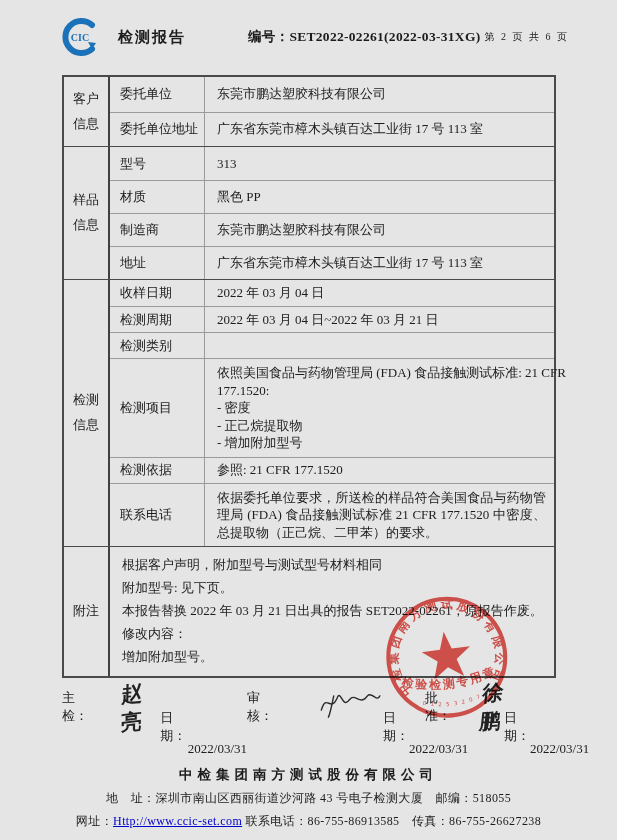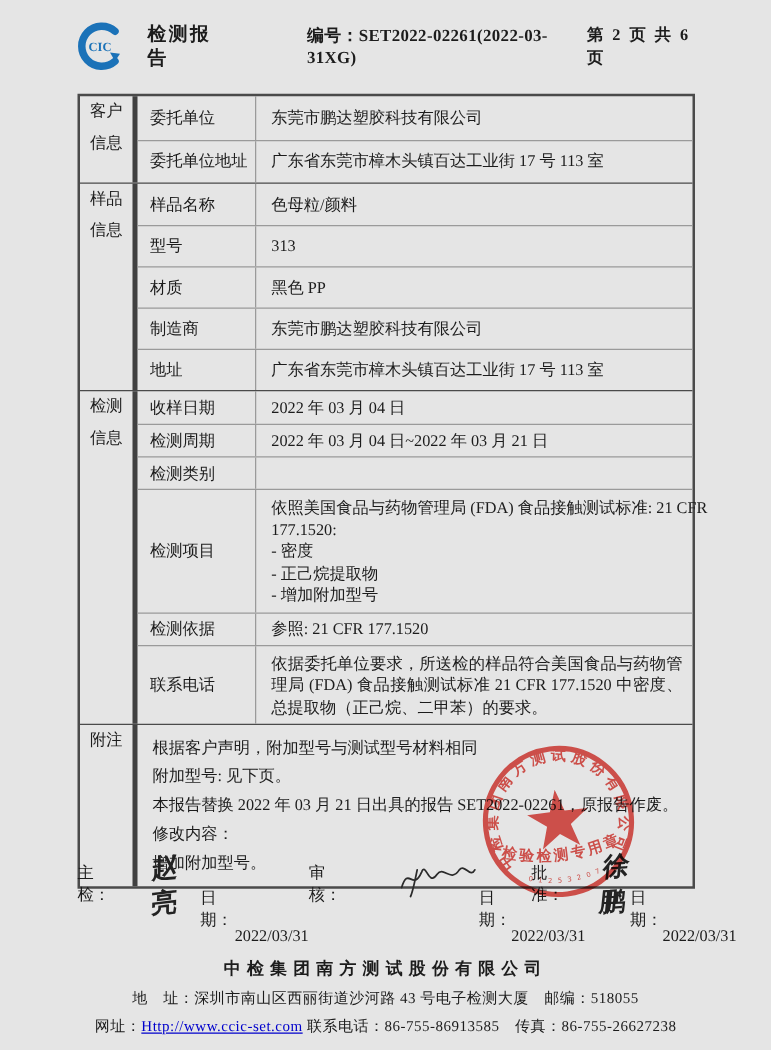--- a/index.html
+++ b/index.html
@@ -12,29 +12,29 @@
     overflow:hidden;
   }
   .page { position:absolute; inset:0; background:#e5e5e5; }
 
   
   .hdr { position:absolute; top:14px; left:58px; right:48px; height:46px;
          display:flex; align-items:center; }
   .logo { width:44px; height:44px; flex:0 0 44px; }
   .hdr-title { font-size:15px; font-weight:bold; margin-left:16px; letter-spacing:2px; }
   .hdr-no { font-size:13.5px; font-weight:bold; margin-left:62px; letter-spacing:.3px; }
-  .hdr-page { font-size:13px; font-weight:bold; margin-left:auto; letter-spacing:2px; }
+  .hdr-page { font-size:10px; font-weight:normal; margin-left:auto; letter-spacing:2px; }
 
   
   .rtable { position:absolute; top:75px; left:62px; width:494px;
             border:2px solid #4a4a4a; font-size:13px; }
   .tgroup { display:flex; }
   .tgroup + .tgroup { border-top:1.5px solid #4a4a4a; }
-  .gcell { flex:0 0 46px; border-right:4px solid #404040;
-           display:flex; align-items:flex-start; justify-content:center; }
+  .gcell { flex:0 0 46px; border-right:2px solid #404040;
+           display:flex; align-items:center; justify-content:center; }
   .gcell span { display:block; width:2em; text-align:center; word-break:break-all;
                 line-height:1.9; font-weight:normal; }
   .grows { flex:1 1 auto; display:flex; flex-direction:column; min-width:0; }
   .trow { display:flex; align-items:stretch; }
   .trow + .trow { border-top:1px solid #9a9a9a; }
   .lcell { flex:0 0 95px; border-right:1px solid #9a9a9a;
            display:flex; align-items:center; padding-left:10px; }
   .vcell { flex:1 1 auto; display:flex; align-items:center; padding:3px 8px 3px 12px;
            min-width:0; }
   .vcell.block { display:block; padding-top:5px; padding-bottom:5px; }
@@ -106,24 +106,20 @@
         </div>
       </div>
     </div>
 
     <div class="tgroup group-1">
       <div class="gcell">
           <span>样品信息</span>
         </div>
       <div class="grows">
         <div class="trow">
-          <div class="lcell">样品名称</div>
-          <div class="vcell">色母粒/颜料</div>
-        </div>
-        <div class="trow">
           <div class="lcell">型号</div>
           <div class="vcell">313</div>
         </div>
         <div class="trow">
           <div class="lcell">材质</div>
           <div class="vcell">黑色 PP</div>
         </div>
         <div class="trow">
           <div class="lcell">制造商</div>
           <div class="vcell">东莞市鹏达塑胶科技有限公司</div>

